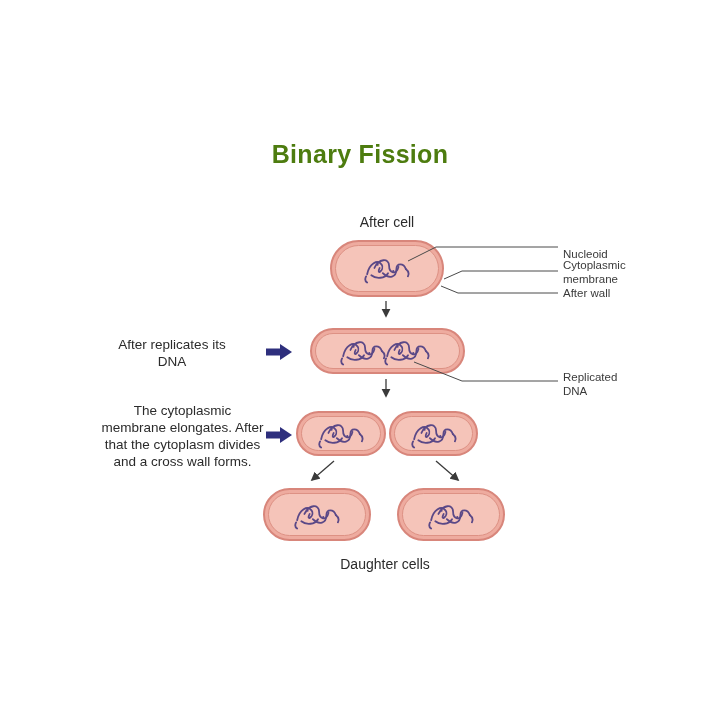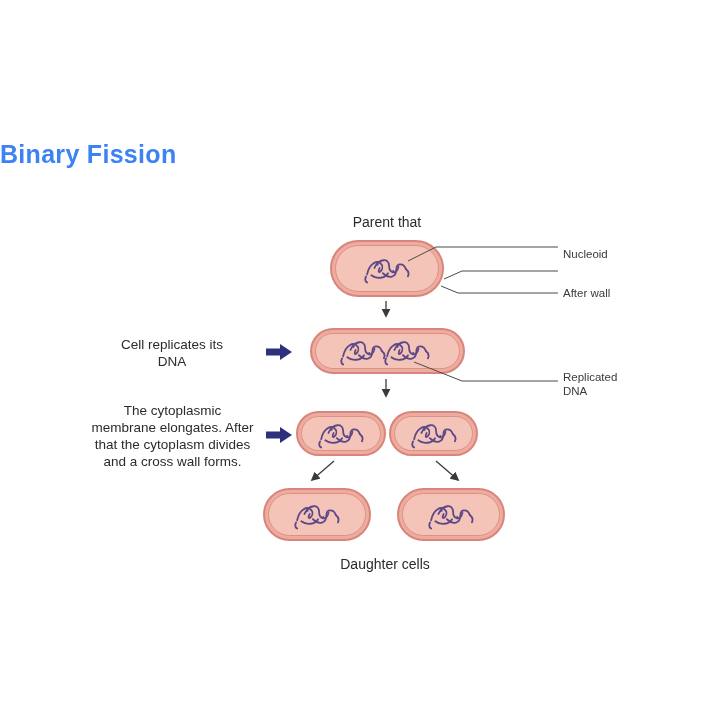--- a/index.html
+++ b/index.html
@@ -1,22 +1,22 @@
 <!DOCTYPE html>
 <html><head>
 <meta charset="utf-8">
 <style>
   html,body{margin:0;padding:0;background:#ffffff;}
   .canvas{
     position:relative;width:720px;height:720px;background:#ffffff;
     font-family:"Liberation Sans", sans-serif;color:#2b2b2b;overflow:hidden;
   }
   .title{
-    position:absolute;left:0;top:140px;width:720px;text-align:left;
-    font-size:25px;font-weight:700;color:#3b82f6;letter-spacing:.3px;z-index:2;
+    position:absolute;left:0;top:140px;width:720px;text-align:center;
+    font-size:25px;font-weight:700;color:#4d7c0f;letter-spacing:.3px;z-index:2;
   }
   .stage-label{position:absolute;font-size:14px;color:#2b2b2b;text-align:center;z-index:2;}
   .part-label{position:absolute;font-size:11.5px;line-height:14px;color:#3a3a3a;z-index:2;}
   .step-text{position:absolute;font-size:13.5px;line-height:17px;text-align:center;color:#2b2b2b;z-index:2;}
   .cell{
     position:absolute;border-radius:999px;background:#eeab9f;
     border:2px solid #d8867b;box-sizing:border-box;z-index:1;
   }
   .cell::before{
     content:"";position:absolute;inset:3px;border-radius:999px;
@@ -45,29 +45,30 @@
         <path d="M7,21 C12,25 20,24 23,19"></path>
         <path d="M2,22 q-2,4 1,6"></path>
         <path d="M40,15 q4,3 2,7"></path>
         <circle cx="13" cy="11" r="1" fill="#5a4887" stroke="none"></circle>
         <circle cx="28" cy="17" r="1" fill="#5a4887" stroke="none"></circle>
       </g>
     </defs>
   </svg>
 
   <div class="title">Binary Fission</div>
-  <div class="stage-label" style="left:327px;top:214px;width:120px;">Parent that</div>
+  <div class="stage-label" style="left:327px;top:214px;width:120px;">After cell</div>
   <div class="stage-label" style="left:325px;top:556px;width:120px;text-align:center;">Daughter cells</div>
 
   <div class="part-label" style="left:563px;top:240px;width:90px;margin-top:7px;">Nucleoid</div>
+  <div class="part-label" style="left:563px;top:258px;width:78px;">Cytoplasmic membrane</div>
   <div class="part-label" style="left:563px;top:286px;width:90px;">After wall</div>
   <div class="part-label" style="left:563px;top:370px;width:62px;">Replicated DNA</div>
 
-  <div class="step-text" style="left:117px;top:336px;width:110px;">Cell replicates its DNA</div>
-  <div class="step-text" style="left:90px;top:402px;width:165px;">The cytoplasmic membrane elongates. After that the cytoplasm divides and a cross wall forms.</div>
+  <div class="step-text" style="left:117px;top:336px;width:110px;">After replicates its DNA</div>
+  <div class="step-text" style="left:100px;top:402px;width:165px;">The cytoplasmic membrane elongates. After that the cytoplasm divides and a cross wall forms.</div>
 
   <div class="cell" style="left:330px;top:240px;width:114px;height:57px;">
     <svg class="dna" viewBox="0 0 44 30">
         <use href="#dna-tangle"></use>
       </svg>
   </div>
 
   <div class="cell" style="left:310px;top:328px;width:155px;height:46px;">
     <svg class="dna pos-a" viewBox="0 0 44 30">
         <use href="#dna-tangle"></use>

